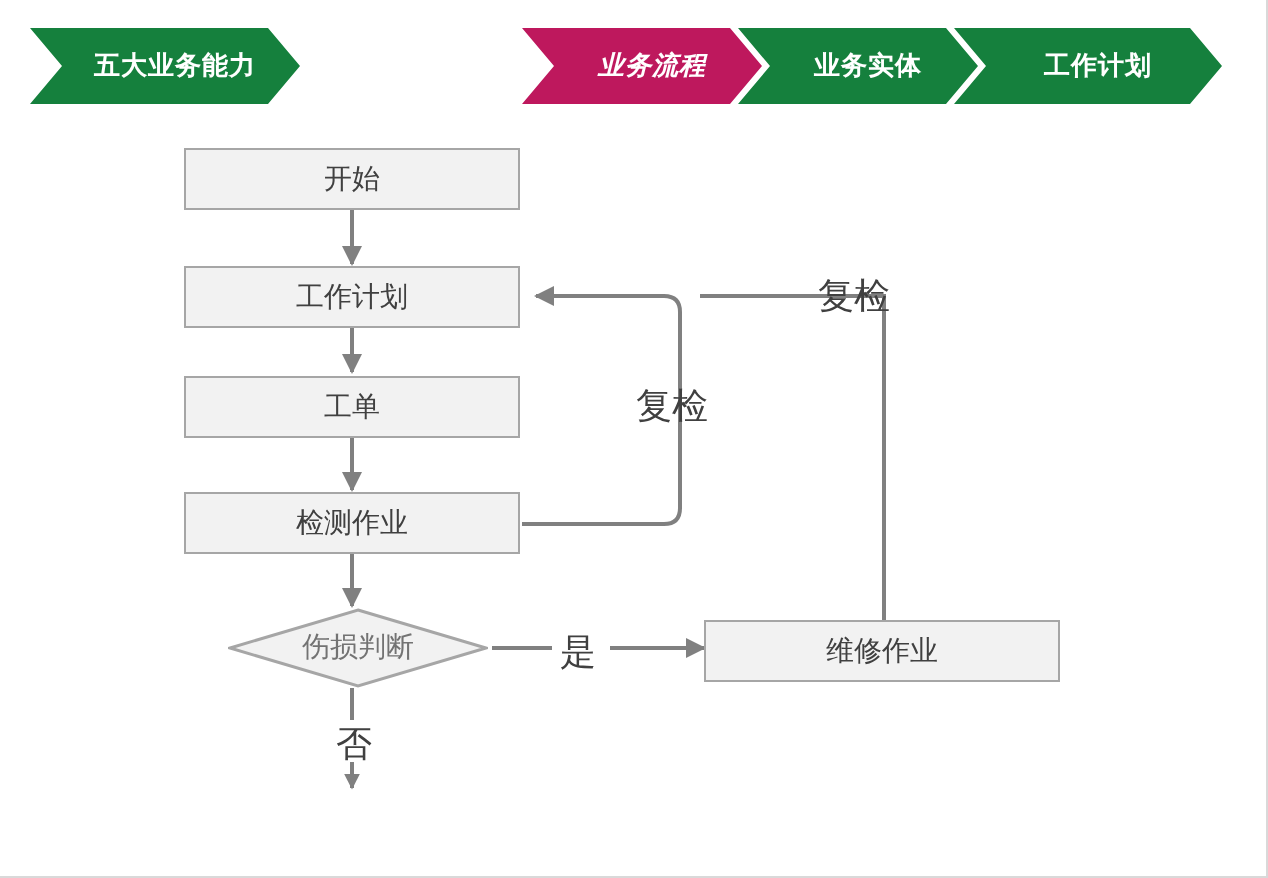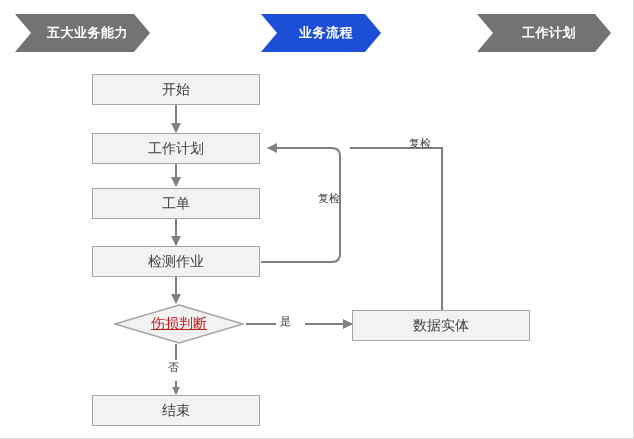--- a/index.html
+++ b/index.html
@@ -37,22 +37,22 @@
     align-items: center;
     justify-content: center;
     color: #ffffff;
     font-size: 13px;
     font-weight: bold;
     letter-spacing: 0.5px;
     box-sizing: border-box;
     -webkit-clip-path: polygon(0% 0%, calc(100% - 16px) 0%, 100% 50%, calc(100% - 16px) 100%, 0% 100%, 16px 50%);
     clip-path: polygon(0% 0%, calc(100% - 16px) 0%, 100% 50%, calc(100% - 16px) 100%, 0% 100%, 16px 50%);
   }
-  .chev.gray   { background: #737373; }
-  .chev.active { background: #1d4ed8; }
+  .chev.gray   { background: #15803d; }
+  .chev.active { background: #be185d; font-style: italic; }
   .chev .chev-label { padding-left: 10px; }
 
   
   #flow {
     position: absolute;
     left: 0;
     top: 0;
     width: 634px;
     height: 439px;
     pointer-events: none;
@@ -78,42 +78,44 @@
     justify-content: center;
   }
   .diamond-wrap svg {
     position: absolute;
     left: 0;
     top: 0;
   }
   .diamond-wrap .dia-label {
     position: relative;
     font-size: 14px;
-    color: #b91c1c;
+    color: #737373;
     white-space: nowrap;
-    text-decoration: underline;
   }
   .edge-label {
     position: absolute;
-    font-size: 11px;
+    font-size: 18px;
     color: #404040;
     white-space: nowrap;
   }
 </style>
 </head>
 <body>
 
 <div id="root">
 
   <div id="breadcrumb">
     <div class="chev gray" style="left:15px;width:135px;">
       <span class="chev-label">五大业务能力</span>
     </div>
     <div class="chev active" style="left:261px;width:120px;">
       <span class="chev-label">业务流程</span>
+    </div>
+    <div class="chev gray" style="left:369px;width:120px;">
+      <span class="chev-label">业务实体</span>
     </div>
     <div class="chev gray" style="left:477px;width:134px;">
       <span class="chev-label">工作计划</span>
     </div>
   </div>
 
   <svg id="flow" viewBox="0 0 634 439" xmlns="http://www.w3.org/2000/svg">
     <defs>
       <marker id="arrow" viewBox="0 0 10 10" refX="9" refY="5" markerWidth="5" markerHeight="5" orient="auto-start-reverse">
         <path d="M 0 0 L 10 5 L 0 10 z" fill="#808080"></path>
@@ -161,26 +163,23 @@
   </div>
 
   <div class="diamond-wrap" style="left:114px; top:304px; width:130px; height:40px;">
     <svg width="130" height="40" viewBox="0 0 130 40" xmlns="http://www.w3.org/2000/svg">
       <polygon points="65,1 129,20 65,39 1,20" fill="#f2f2f2" stroke="#a6a6a6" stroke-width="1.5"></polygon>
     </svg>
     <span class="dia-label">伤损判断</span>
   </div>
 
   <div class="node box" style="left:352px; top:310px; width:178px; height:31px;">
-    <span>数据实体</span>
+    <span>维修作业</span>
   </div>
 
-  <div class="node box" style="left:92px; top:395px; width:168px; height:31px;">
-    <span>结束</span>
-  </div>
 
   <div class="edge-label" style="left:409px; top:136px;">复检</div>
 
   <div class="edge-label" style="left:318px; top:191px;">复检</div>
 
   <div class="edge-label" style="left:280px; top:314px;">是</div>
 
   <div class="edge-label" style="left:168px; top:360px;">否</div>
 
 </div>

